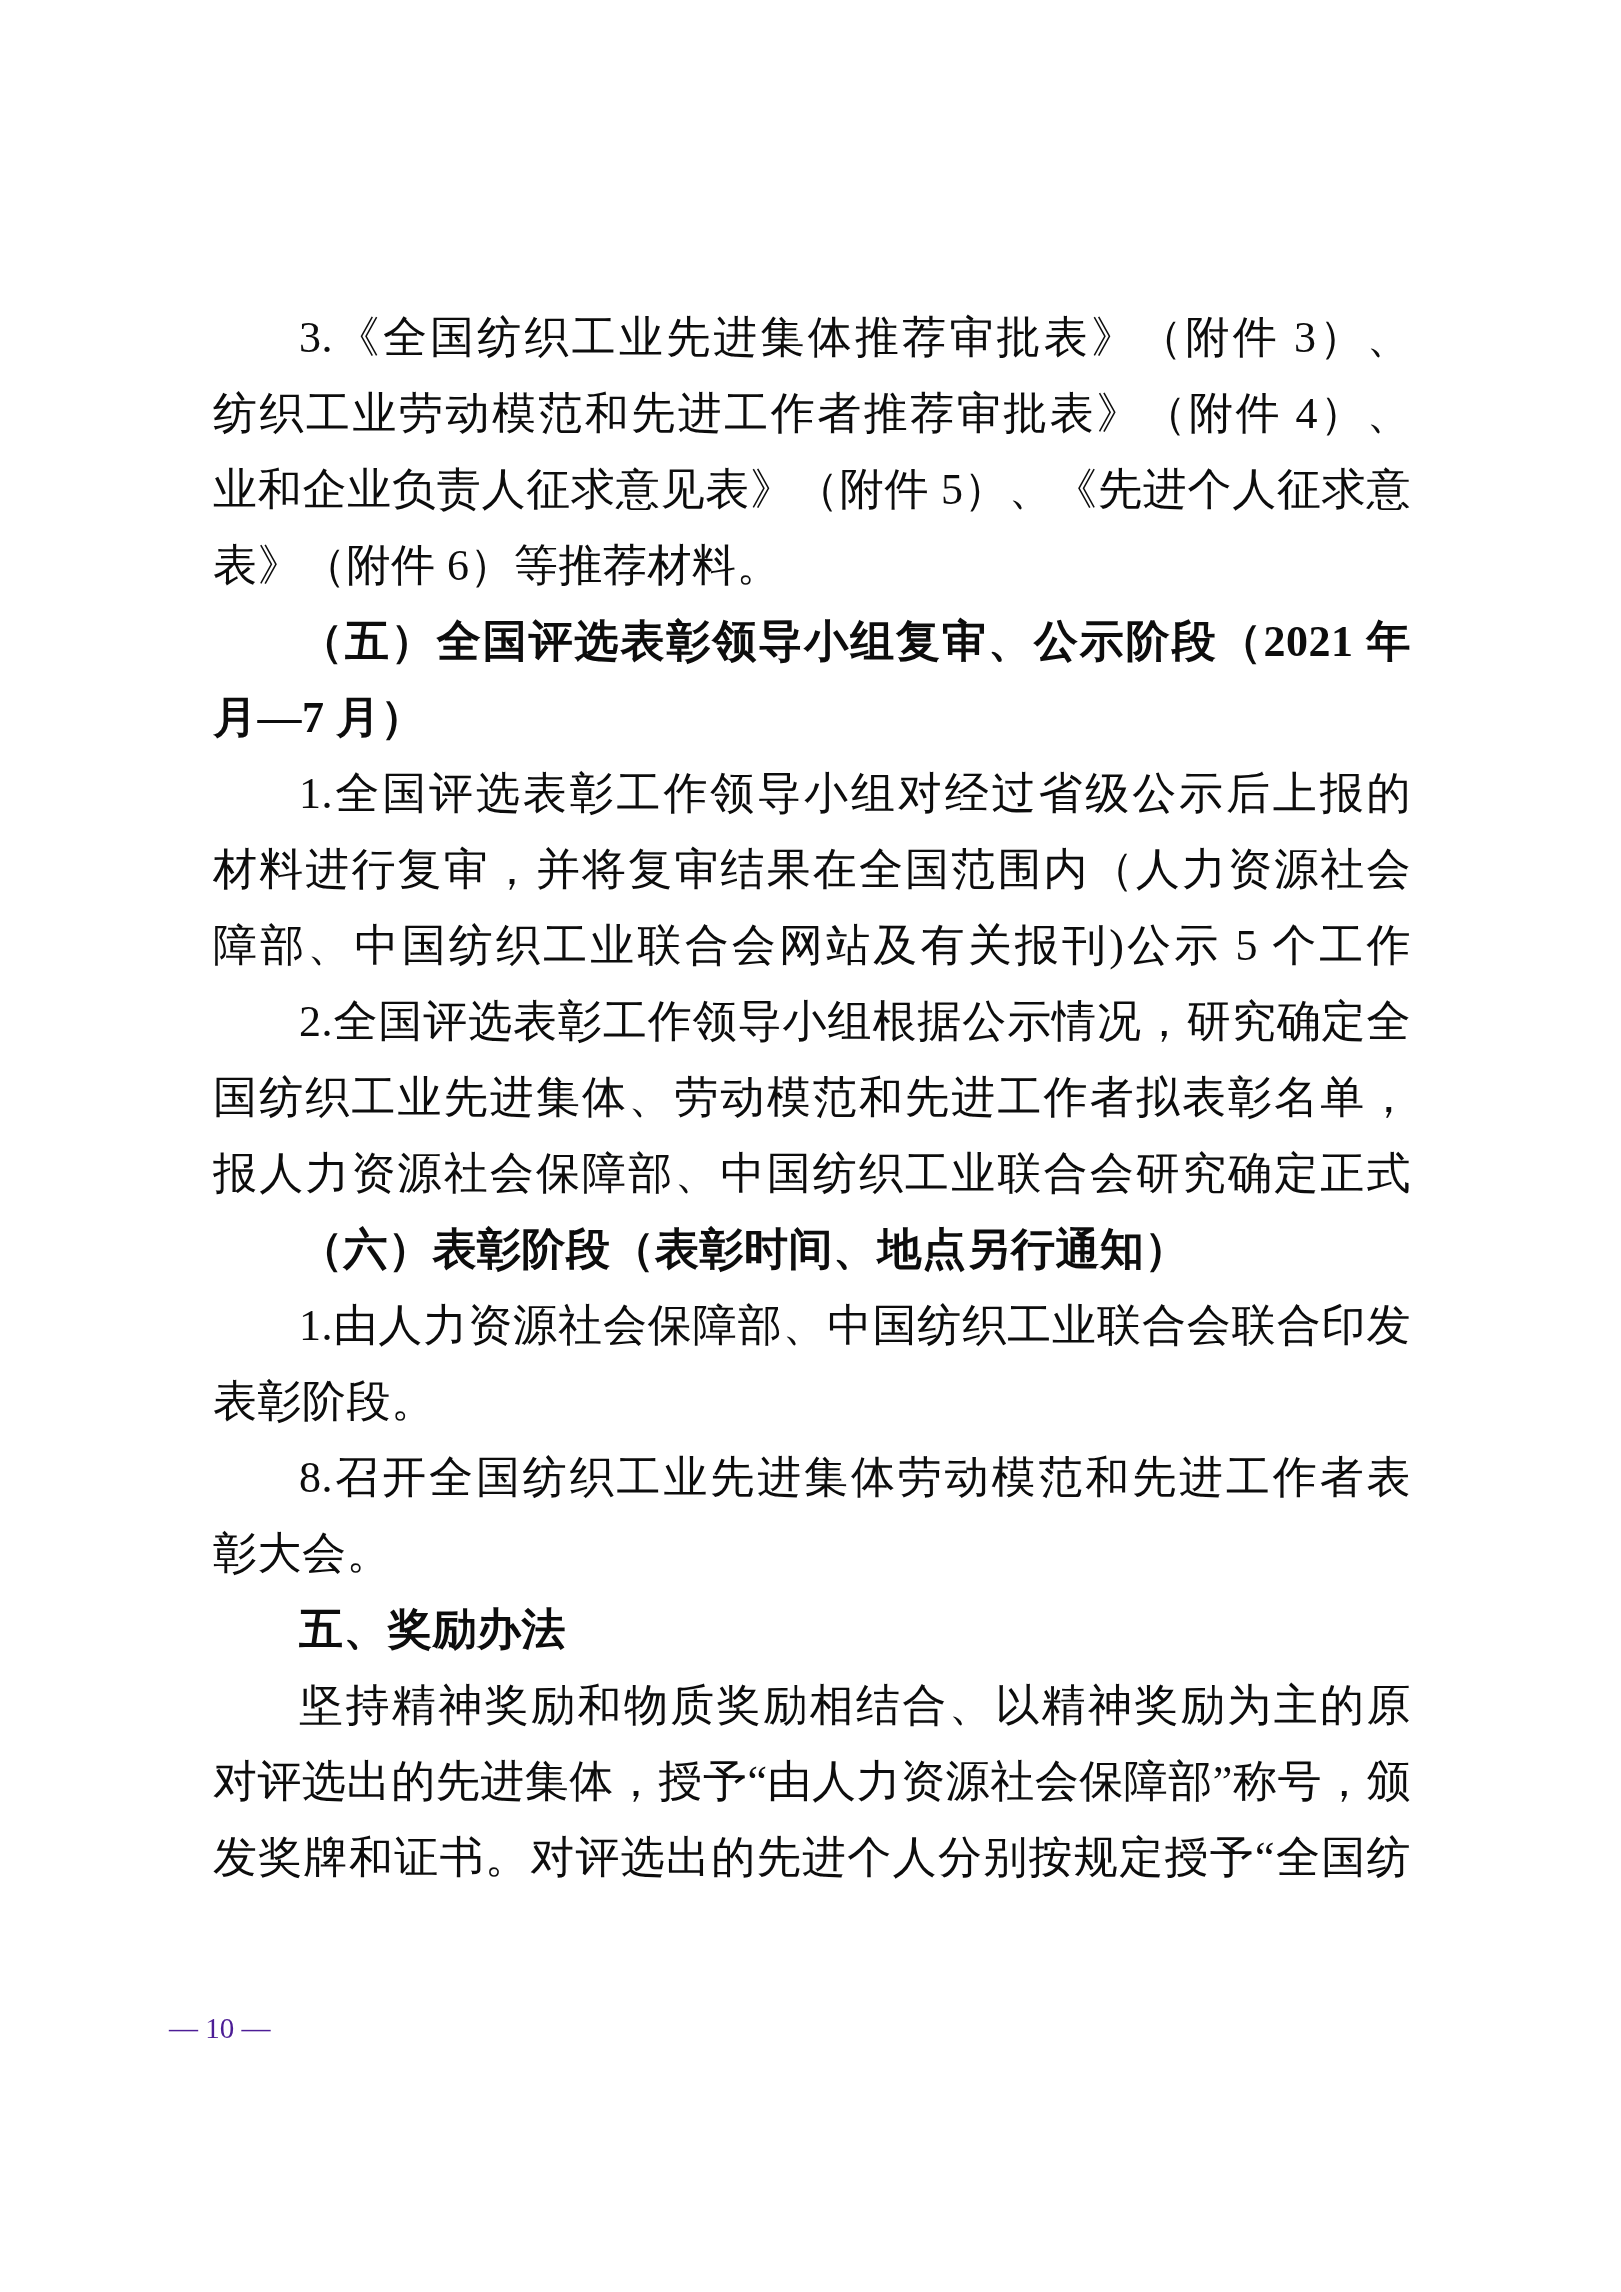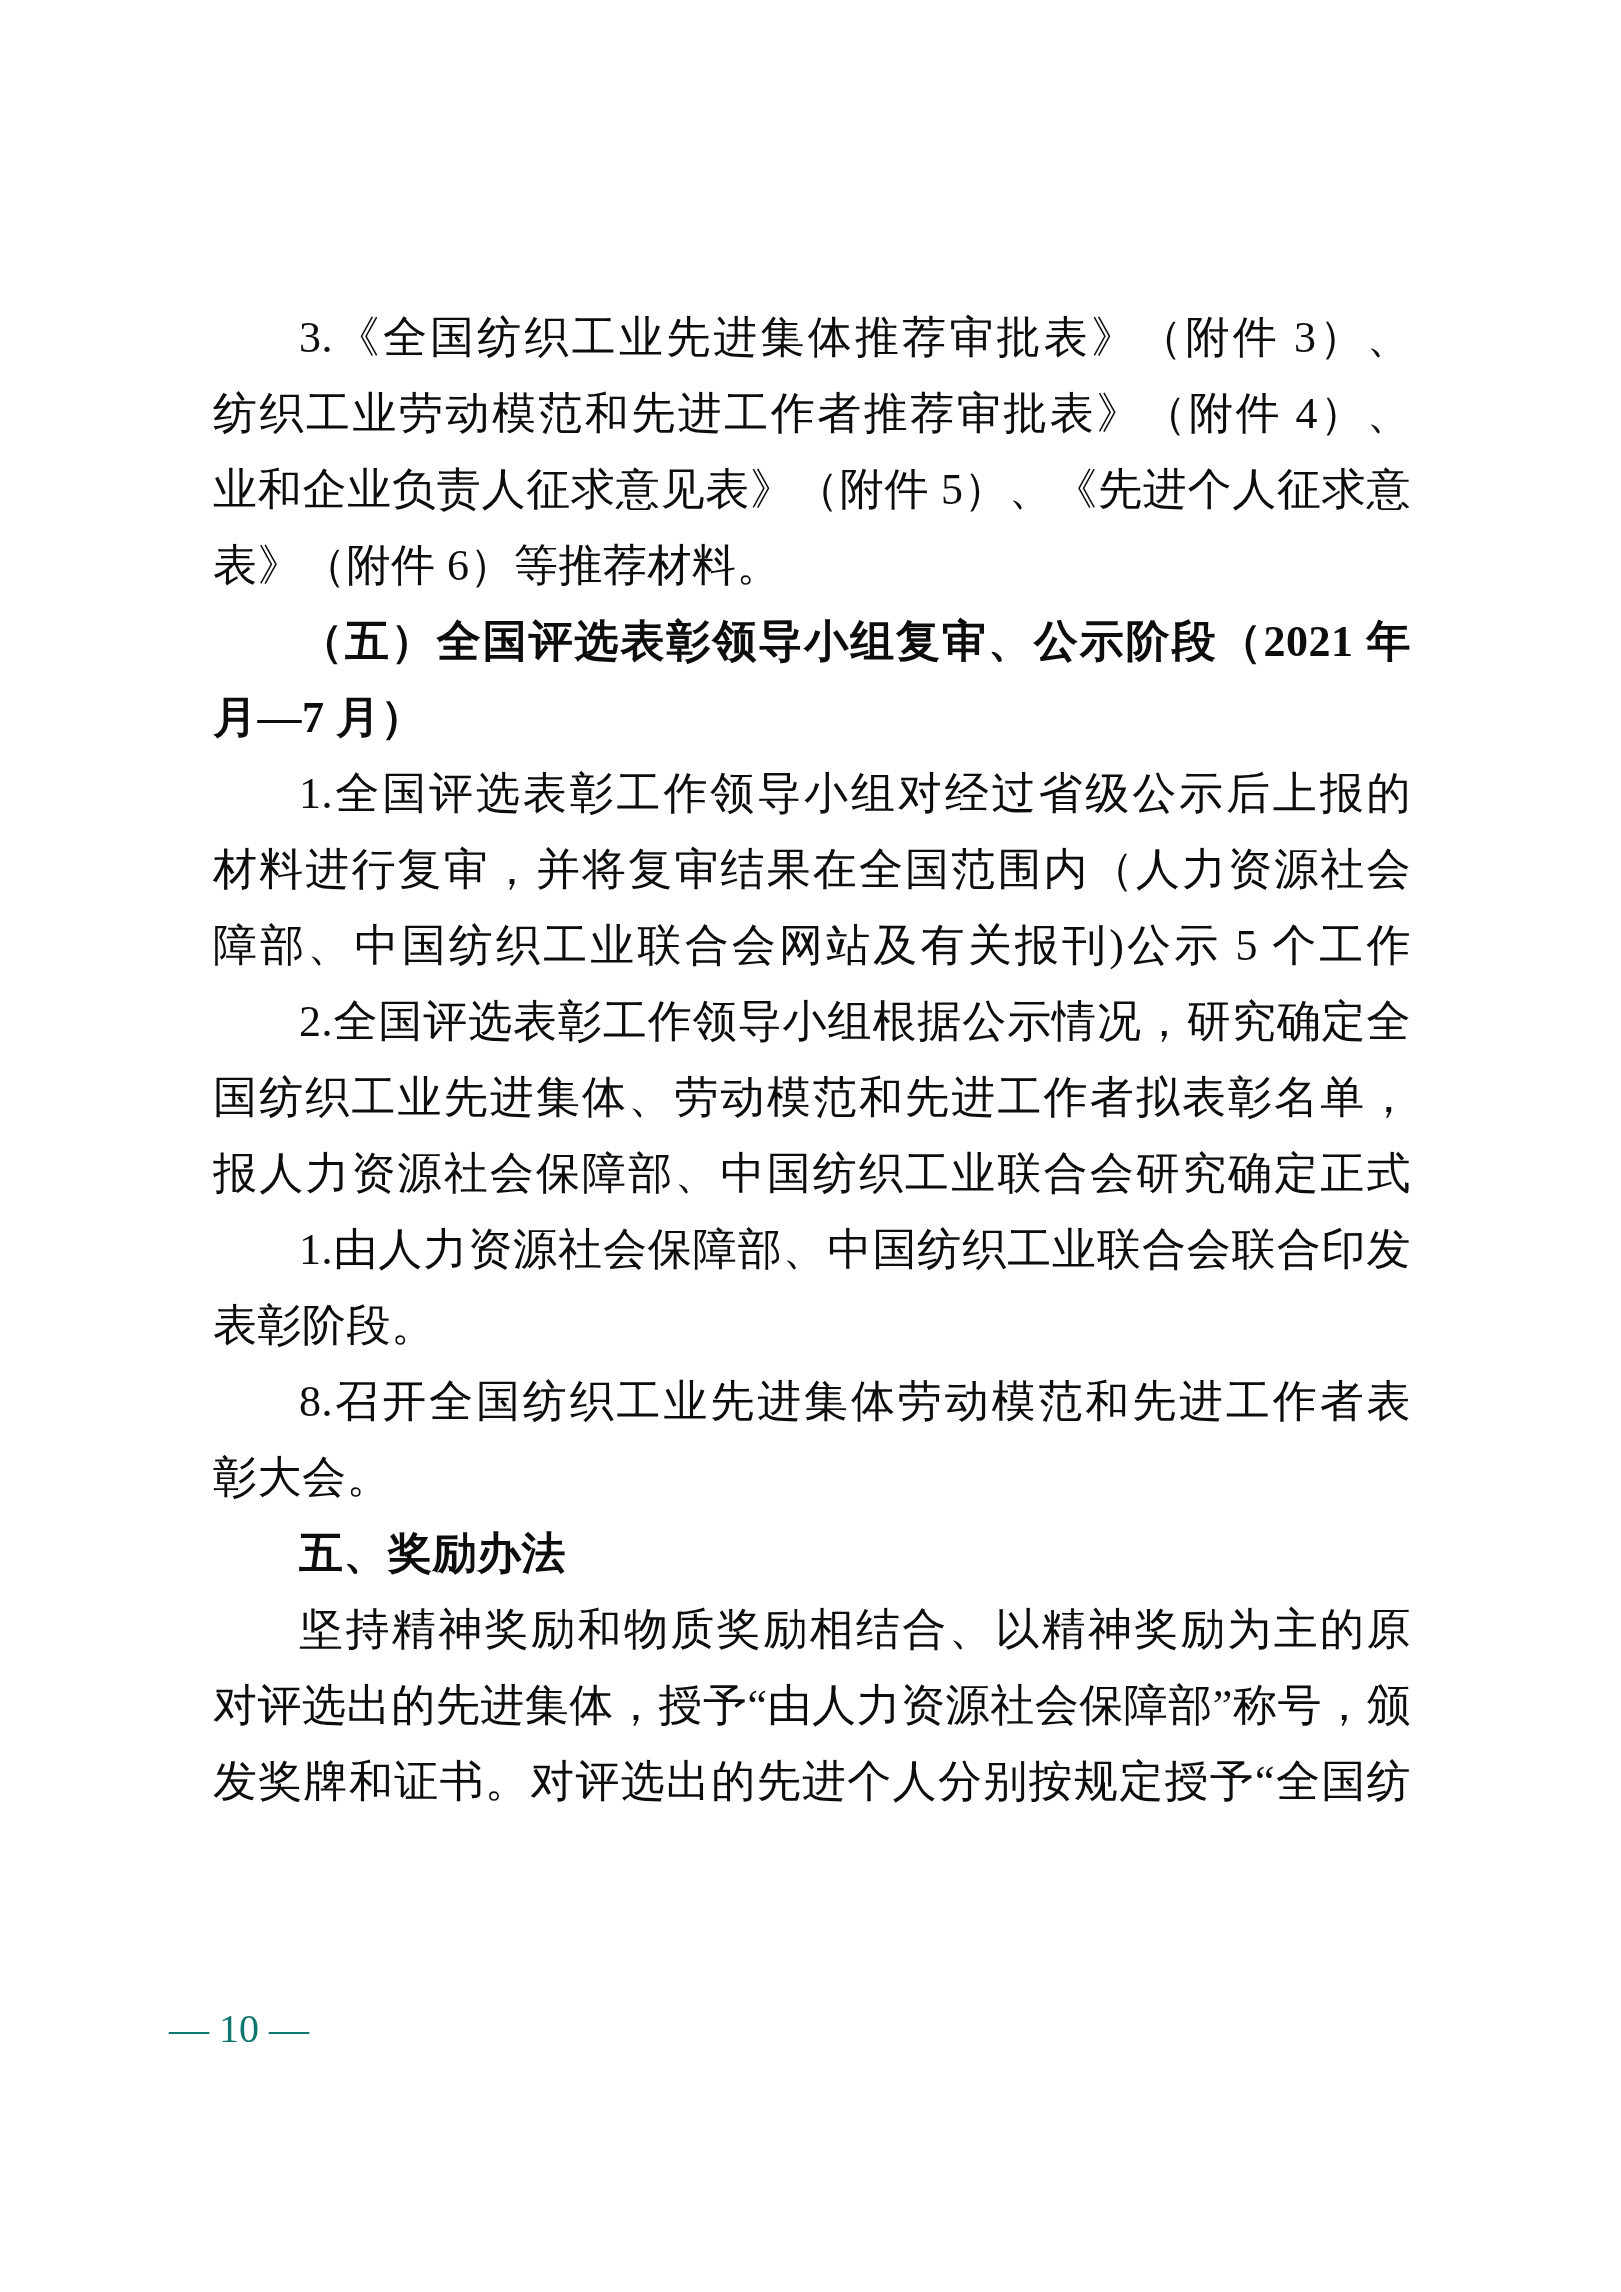--- a/index.html
+++ b/index.html
@@ -29,43 +29,44 @@
     color: #0d0d0d;
     letter-spacing: 0.5px;
   }
   .ln.indent { text-indent: 86px; }
   .ln.bold { font-weight: 700; }
   .ln.last { text-align-last: left; }
   .page-footer {
     position: absolute;
     left: 169px;
     top: 2007px;
-    font-size: 40px;
+    font-size: 29px;
     line-height: 43px;
-    color: #0f766e;
+    color: #4c1d95;
     font-family: "Liberation Serif", "DejaVu Serif", serif;
   }
 </style>
 </head>
 <body>
 
 <div class="page">
   <main class="body-text">
     <p class="ln indent">3.《全国纺织工业先进集体推荐审批表》（附件 3）、《全国</p>
     <p class="ln">纺织工业劳动模范和先进工作者推荐审批表》（附件 4）、《企</p>
     <p class="ln">业和企业负责人征求意见表》（附件 5）、《先进个人征求意见</p>
     <p class="ln last">表》（附件 6）等推荐材料。</p>
     <p class="ln indent bold">（五）全国评选表彰领导小组复审、公示阶段（2021 年 6</p>
     <p class="ln bold last">月—7 月）</p>
     <p class="ln indent">1.全国评选表彰工作领导小组对经过省级公示后上报的</p>
     <p class="ln">材料进行复审，并将复审结果在全国范围内（人力资源社会保</p>
     <p class="ln">障部、中国纺织工业联合会网站及有关报刊)公示 5 个工作日。</p>
     <p class="ln indent">2.全国评选表彰工作领导小组根据公示情况，研究确定全</p>
     <p class="ln">国纺织工业先进集体、劳动模范和先进工作者拟表彰名单，并</p>
     <p class="ln">报人力资源社会保障部、中国纺织工业联合会研究确定正式表</p>
+    <p class="ln indent bold last">（六）表彰阶段（表彰时间、地点另行通知）</p>
     <p class="ln indent">1.由人力资源社会保障部、中国纺织工业联合会联合印发</p>
     <p class="ln last">表彰阶段。</p>
     <p class="ln indent">8.召开全国纺织工业先进集体劳动模范和先进工作者表</p>
     <p class="ln last">彰大会。</p>
     <p class="ln indent bold last">五、奖励办法</p>
     <p class="ln indent">坚持精神奖励和物质奖励相结合、以精神奖励为主的原则。</p>
     <p class="ln">对评选出的先进集体，授予“由人力资源社会保障部”称号，颁</p>
     <p class="ln">发奖牌和证书。对评选出的先进个人分别按规定授予“全国纺</p>
   </main>
 

